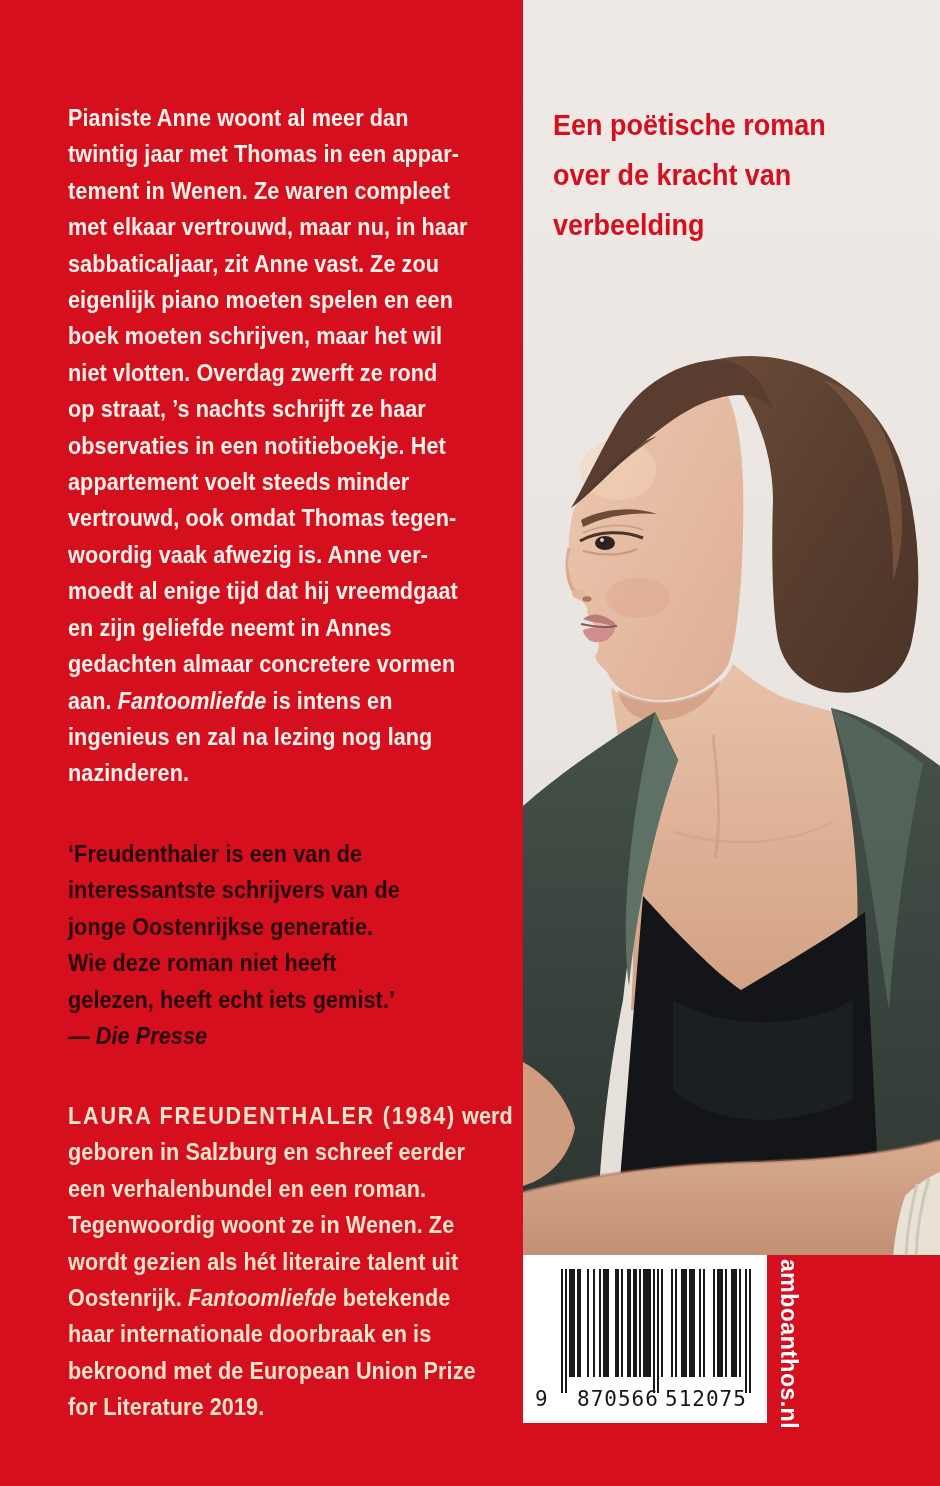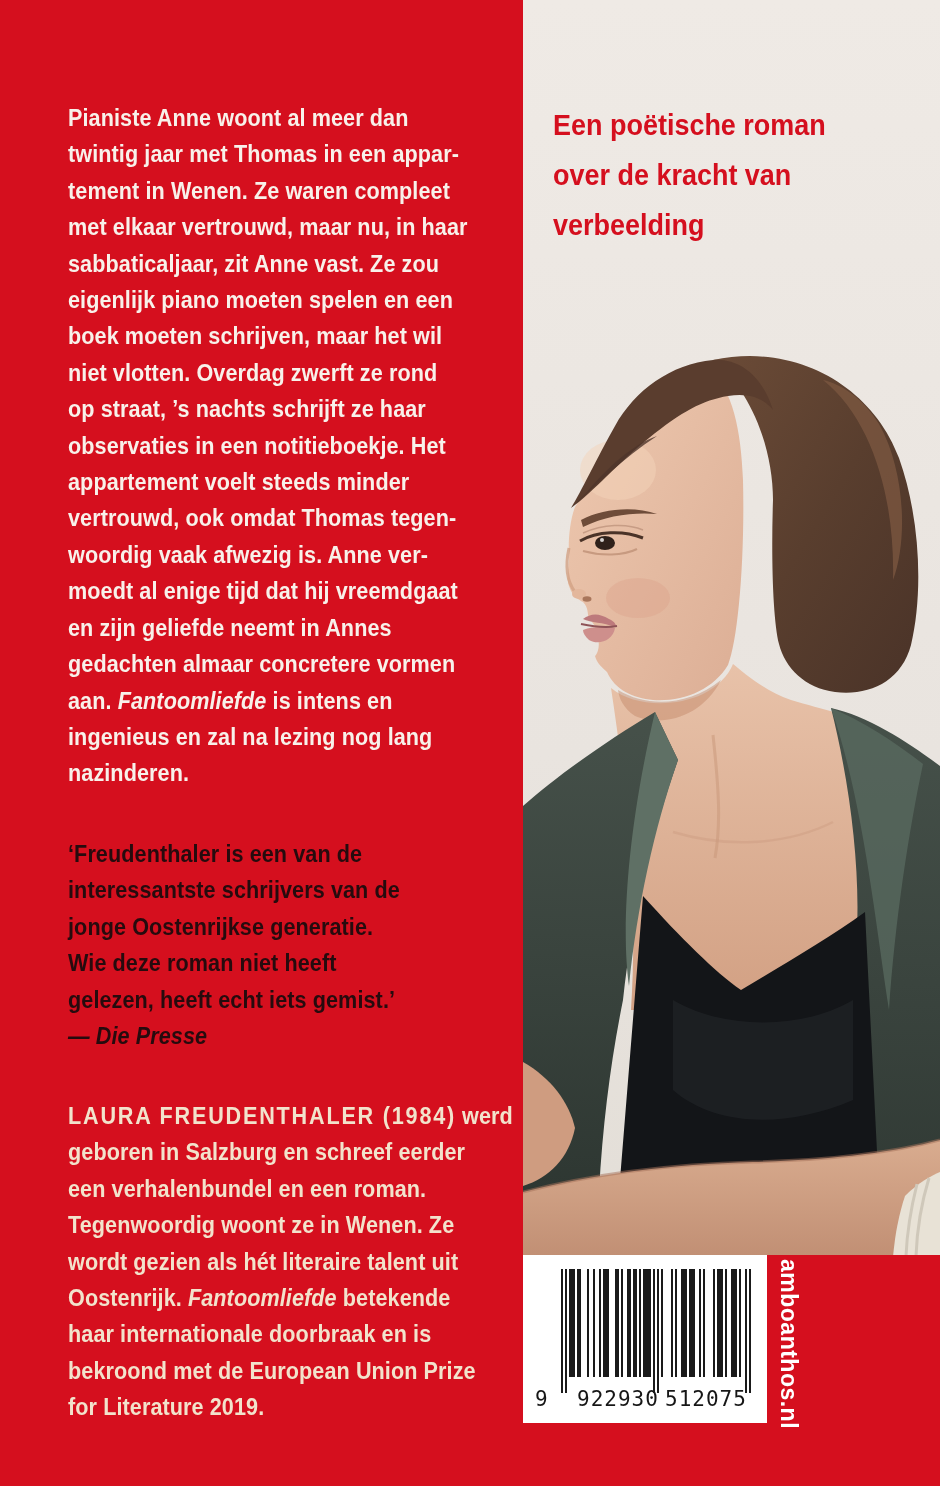--- a/index.html
+++ b/index.html
@@ -204,20 +204,20 @@
           <rect x="164" y="0" width="2" height="108" fill="#1a1a1a"></rect>
           <rect x="170" y="0" width="2" height="108" fill="#1a1a1a"></rect>
           <rect x="172" y="0" width="2" height="108" fill="#1a1a1a"></rect>
           <rect x="174" y="0" width="2" height="108" fill="#1a1a1a"></rect>
           <rect x="178" y="0" width="2" height="108" fill="#1a1a1a"></rect>
           <rect x="184" y="0" width="2" height="124" fill="#1a1a1a"></rect>
           <rect x="188" y="0" width="2" height="124" fill="#1a1a1a"></rect>
         </svg>
       <div class="barcode-digits">
         <span class="bd-first">9</span>
-        <span class="bd-g1">922930</span>
+        <span class="bd-g1">870566</span>
         <span class="bd-g2">512075</span>
       </div>
     </div>
     <div class="publisher">amboanthos.nl</div>
   </div>
 
 </div>
 
 </body></html>

